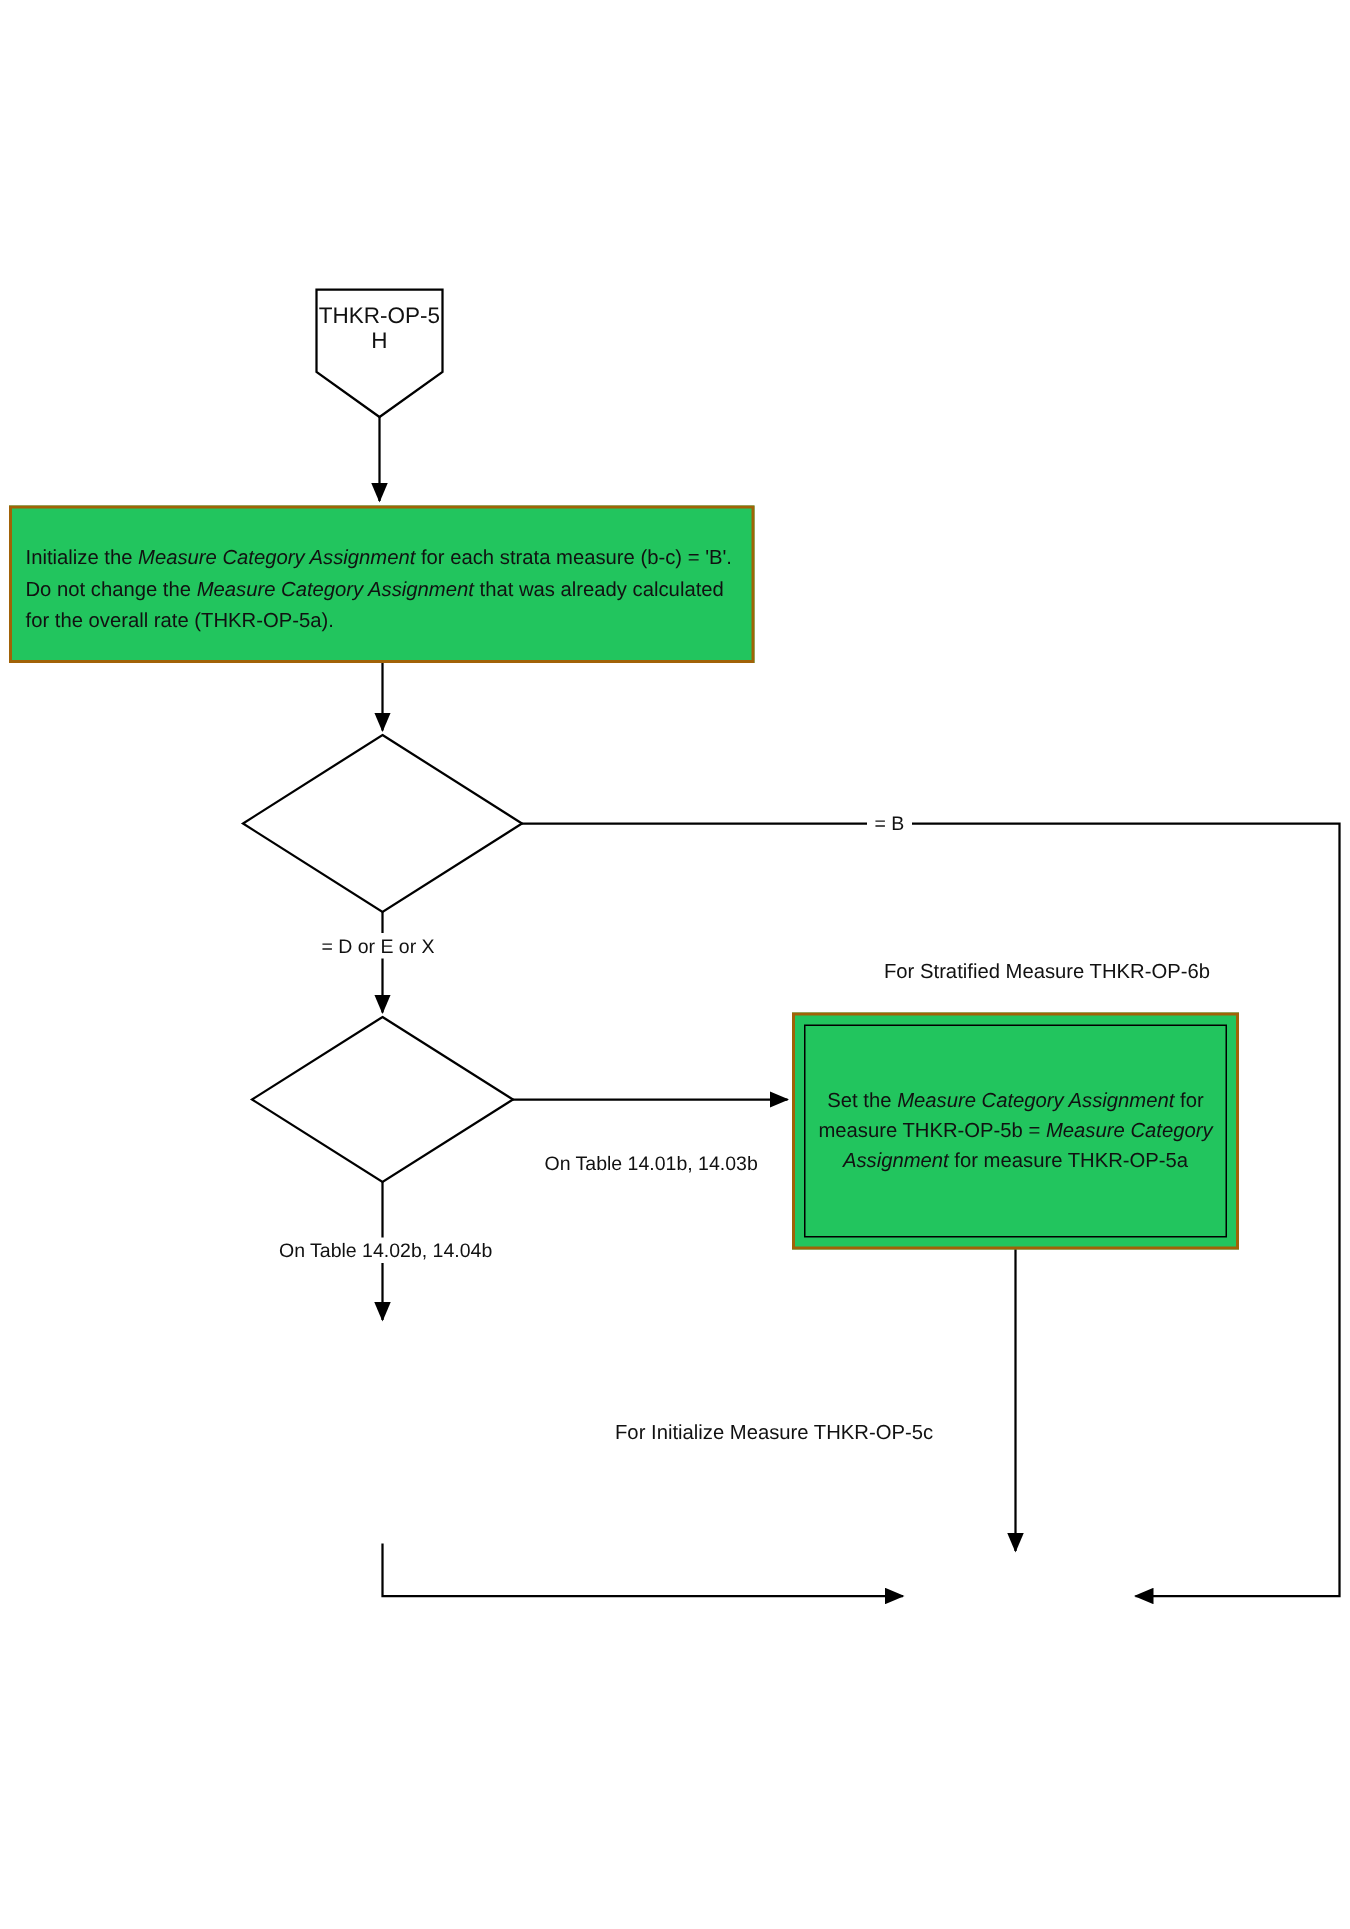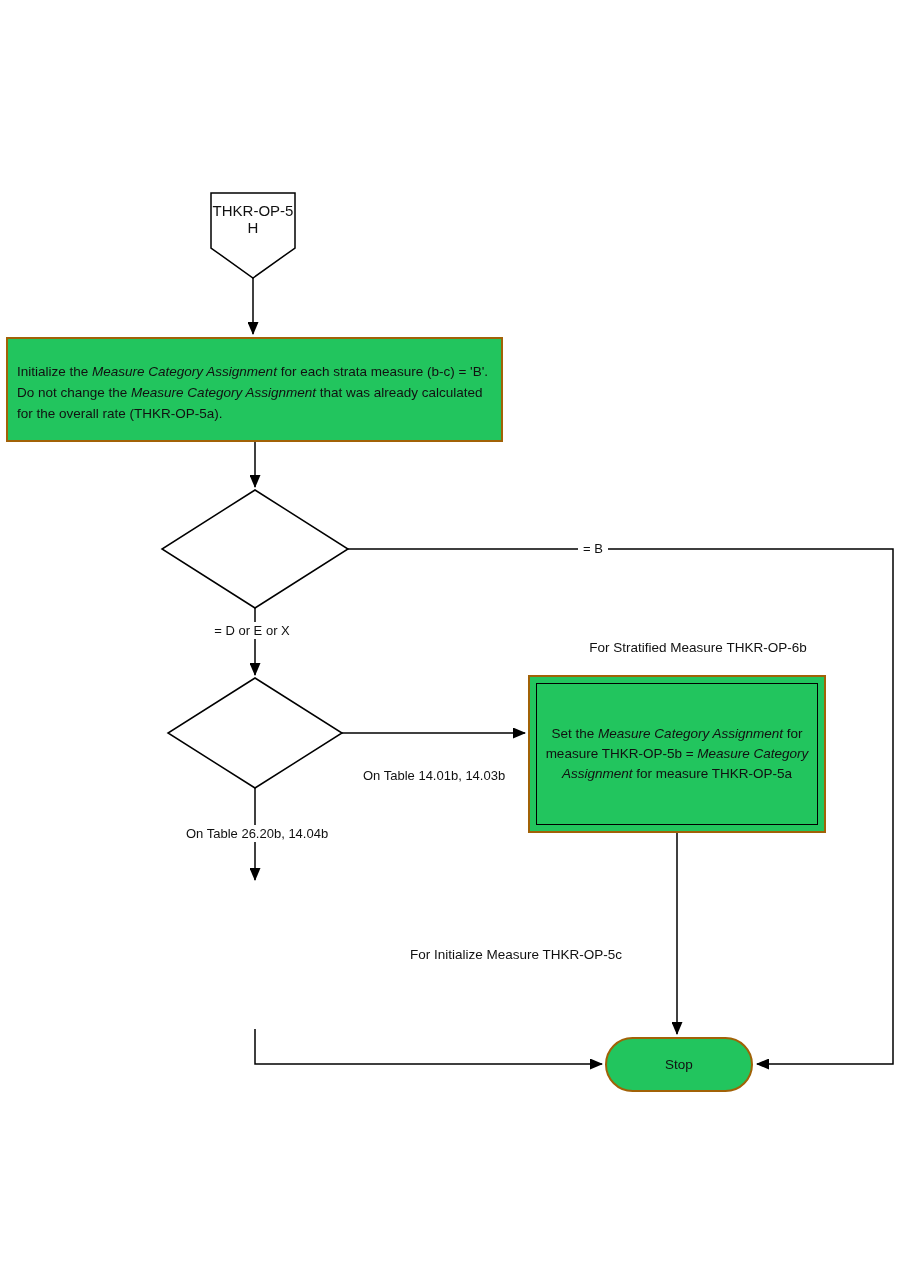--- a/index.html
+++ b/index.html
@@ -78,23 +78,19 @@
   <div class="abs edge-label" style="left:358px; top:724px;margin-top:43px;">On Table 14.01b, 14.03b</div>
 
   <div class="abs caption node-text" style="left:549px; top:640px; width:298px;">For Stratified Measure THKR-OP-6b</div>
 
   <div class="abs shape-box" style="left:528px; top:663px; width:298px; height:158px;margin-top:12px;">
     <div class="dbl-inner body-text" style="line-height:20px;">
       <span><span>Set the </span><i>Measure Category Assignment</i><span> for measure THKR-OP-5b = </span><i>Measure Category Assignment</i><span> for measure  THKR-OP-5a</span></span>
     </div>
   </div>
 
-  <div class="abs edge-label" style="left:181px; top:825px;">On Table 26.20b, 14.04b</div>
+  <div class="abs edge-label" style="left:181px; top:825px;">On Table 14.02b, 14.04b</div>
 
 
   <div class="abs caption" style="left:410px; top:947px;">For Initialize Measure THKR-OP-5c</div>
 
-  <div class="abs shape-box caption" style="left:605px; top:1037px; width:148px; height:55px; border-radius:28px;
-              display:flex; align-items:center; justify-content:center;">
-    <span>Stop</span>
-  </div>
 
 </div>
 
 </body></html>

